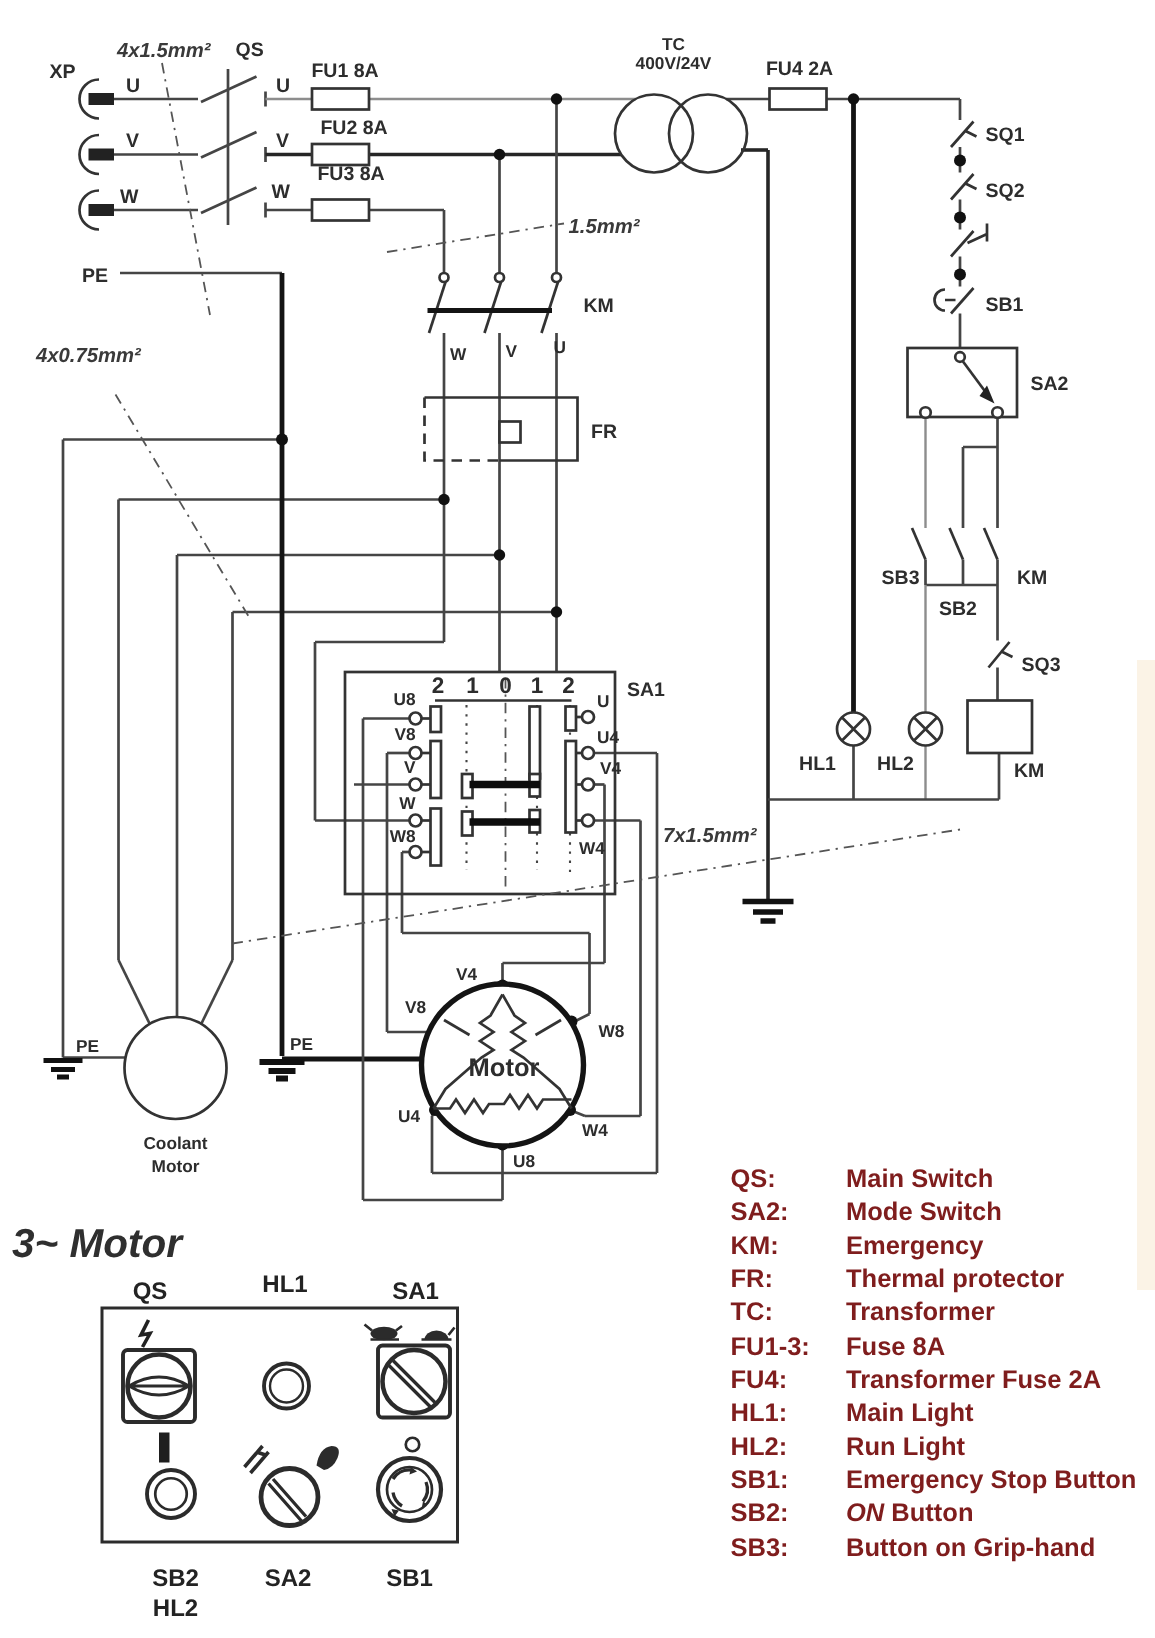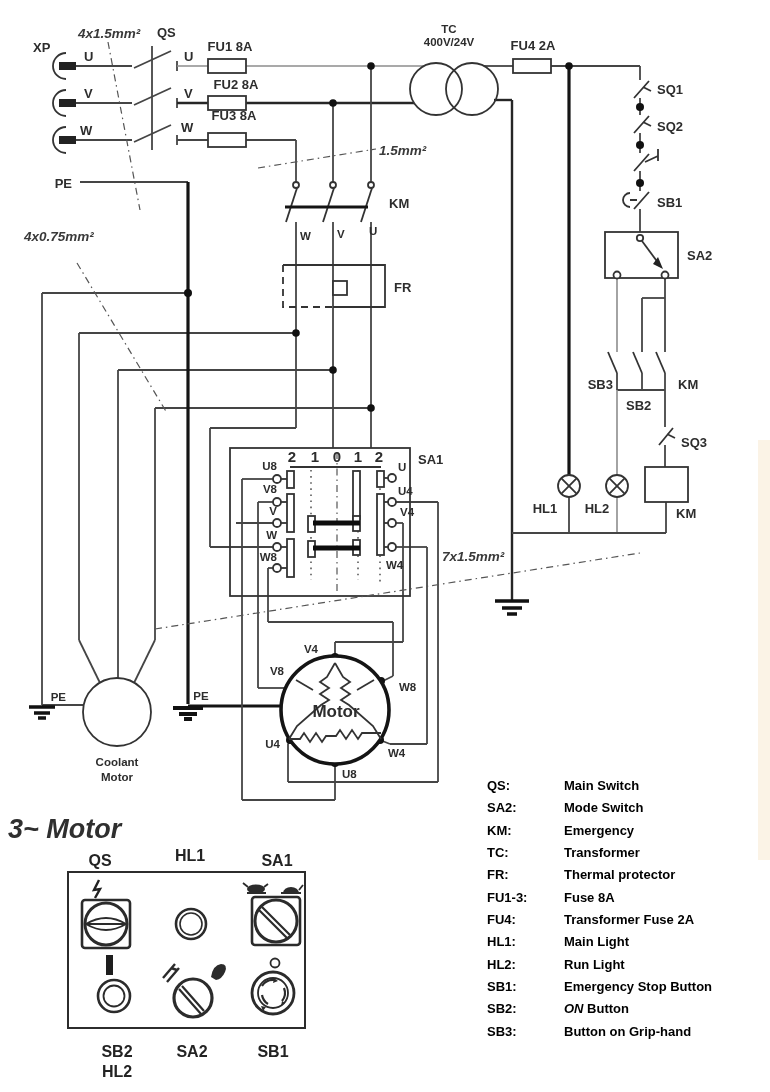--- a/index.html
+++ b/index.html
@@ -18,22 +18,22 @@
   .dotl{stroke:#444;stroke-width:1.4;fill:none;stroke-dasharray:1.6 4.5;}
   .thickbar{stroke:#0d0d0d;stroke-width:5;fill:none;}
   text{fill:#2d2d2d;}
   .lab{font:700 13px "Liberation Sans",sans-serif;}
   .labs{font:700 11.5px "Liberation Sans",sans-serif;}
   .cable{font:italic 700 13.5px "Liberation Sans",sans-serif;fill:#3a3a3a;}
   .digit{font:700 15px "Liberation Sans",sans-serif;}
   .big{font:italic 700 27px "Liberation Sans",sans-serif;fill:#2f2f2f;}
   .plab{font:700 16px "Liberation Sans",sans-serif;fill:#232323;}
   
-  #legend{position:absolute;left:487px;top:775px;width:280px;color:#000000;
-          font-size:13px;line-height:22.35px;font-weight:700;}
+  #legend{position:absolute;left:487px;top:775px;width:280px;color:#7f1d1d;
+          font-size:17px;line-height:22.35px;font-weight:700;}
   #legend .row{white-space:nowrap;}
   #legend .lk{display:inline-block;width:77px;}
   #legend .lem{font-style:italic;font-weight:800;}
   .edge{position:absolute;right:0;top:440px;width:12px;height:420px;
         background:#f7e9d2;opacity:.55;}
 </style>
 </head>
 <body>
 
 <div id="page">
@@ -450,22 +450,22 @@
   <text class="plab" x="117" y="1057" text-anchor="middle">SB2</text>
   <text class="plab" x="117" y="1077" text-anchor="middle">HL2</text>
   <text class="plab" x="192" y="1057" text-anchor="middle">SA2</text>
   <text class="plab" x="273" y="1057" text-anchor="middle">SB1</text>
 </svg>
 
 <div id="legend">
   <div class="row"><span class="lk">QS:</span><i class="lem"></i><span class="ld">Main Switch</span></div>
   <div class="row"><span class="lk">SA2:</span><i class="lem"></i><span class="ld">Mode Switch</span></div>
   <div class="row"><span class="lk">KM:</span><i class="lem"></i><span class="ld">Emergency</span></div>
+  <div class="row"><span class="lk">FR:</span><i class="lem"></i><span class="ld">Thermal protector</span></div>
   <div class="row"><span class="lk">TC:</span><i class="lem"></i><span class="ld">Transformer</span></div>
-  <div class="row"><span class="lk">FR:</span><i class="lem"></i><span class="ld">Thermal protector</span></div>
   <div class="row"><span class="lk">FU1-3:</span><i class="lem"></i><span class="ld">Fuse 8A</span></div>
   <div class="row"><span class="lk">FU4:</span><i class="lem"></i><span class="ld">Transformer Fuse 2A</span></div>
   <div class="row"><span class="lk">HL1:</span><i class="lem"></i><span class="ld">Main Light</span></div>
   <div class="row"><span class="lk">HL2:</span><i class="lem"></i><span class="ld">Run Light</span></div>
   <div class="row"><span class="lk">SB1:</span><i class="lem"></i><span class="ld">Emergency Stop Button</span></div>
   <div class="row"><span class="lk">SB2:</span><i class="lem">ON</i><span class="ld"> Button</span></div>
   <div class="row"><span class="lk">SB3:</span><i class="lem"></i><span class="ld">Button on Grip-hand</span></div>
 </div>
 
 </div>

